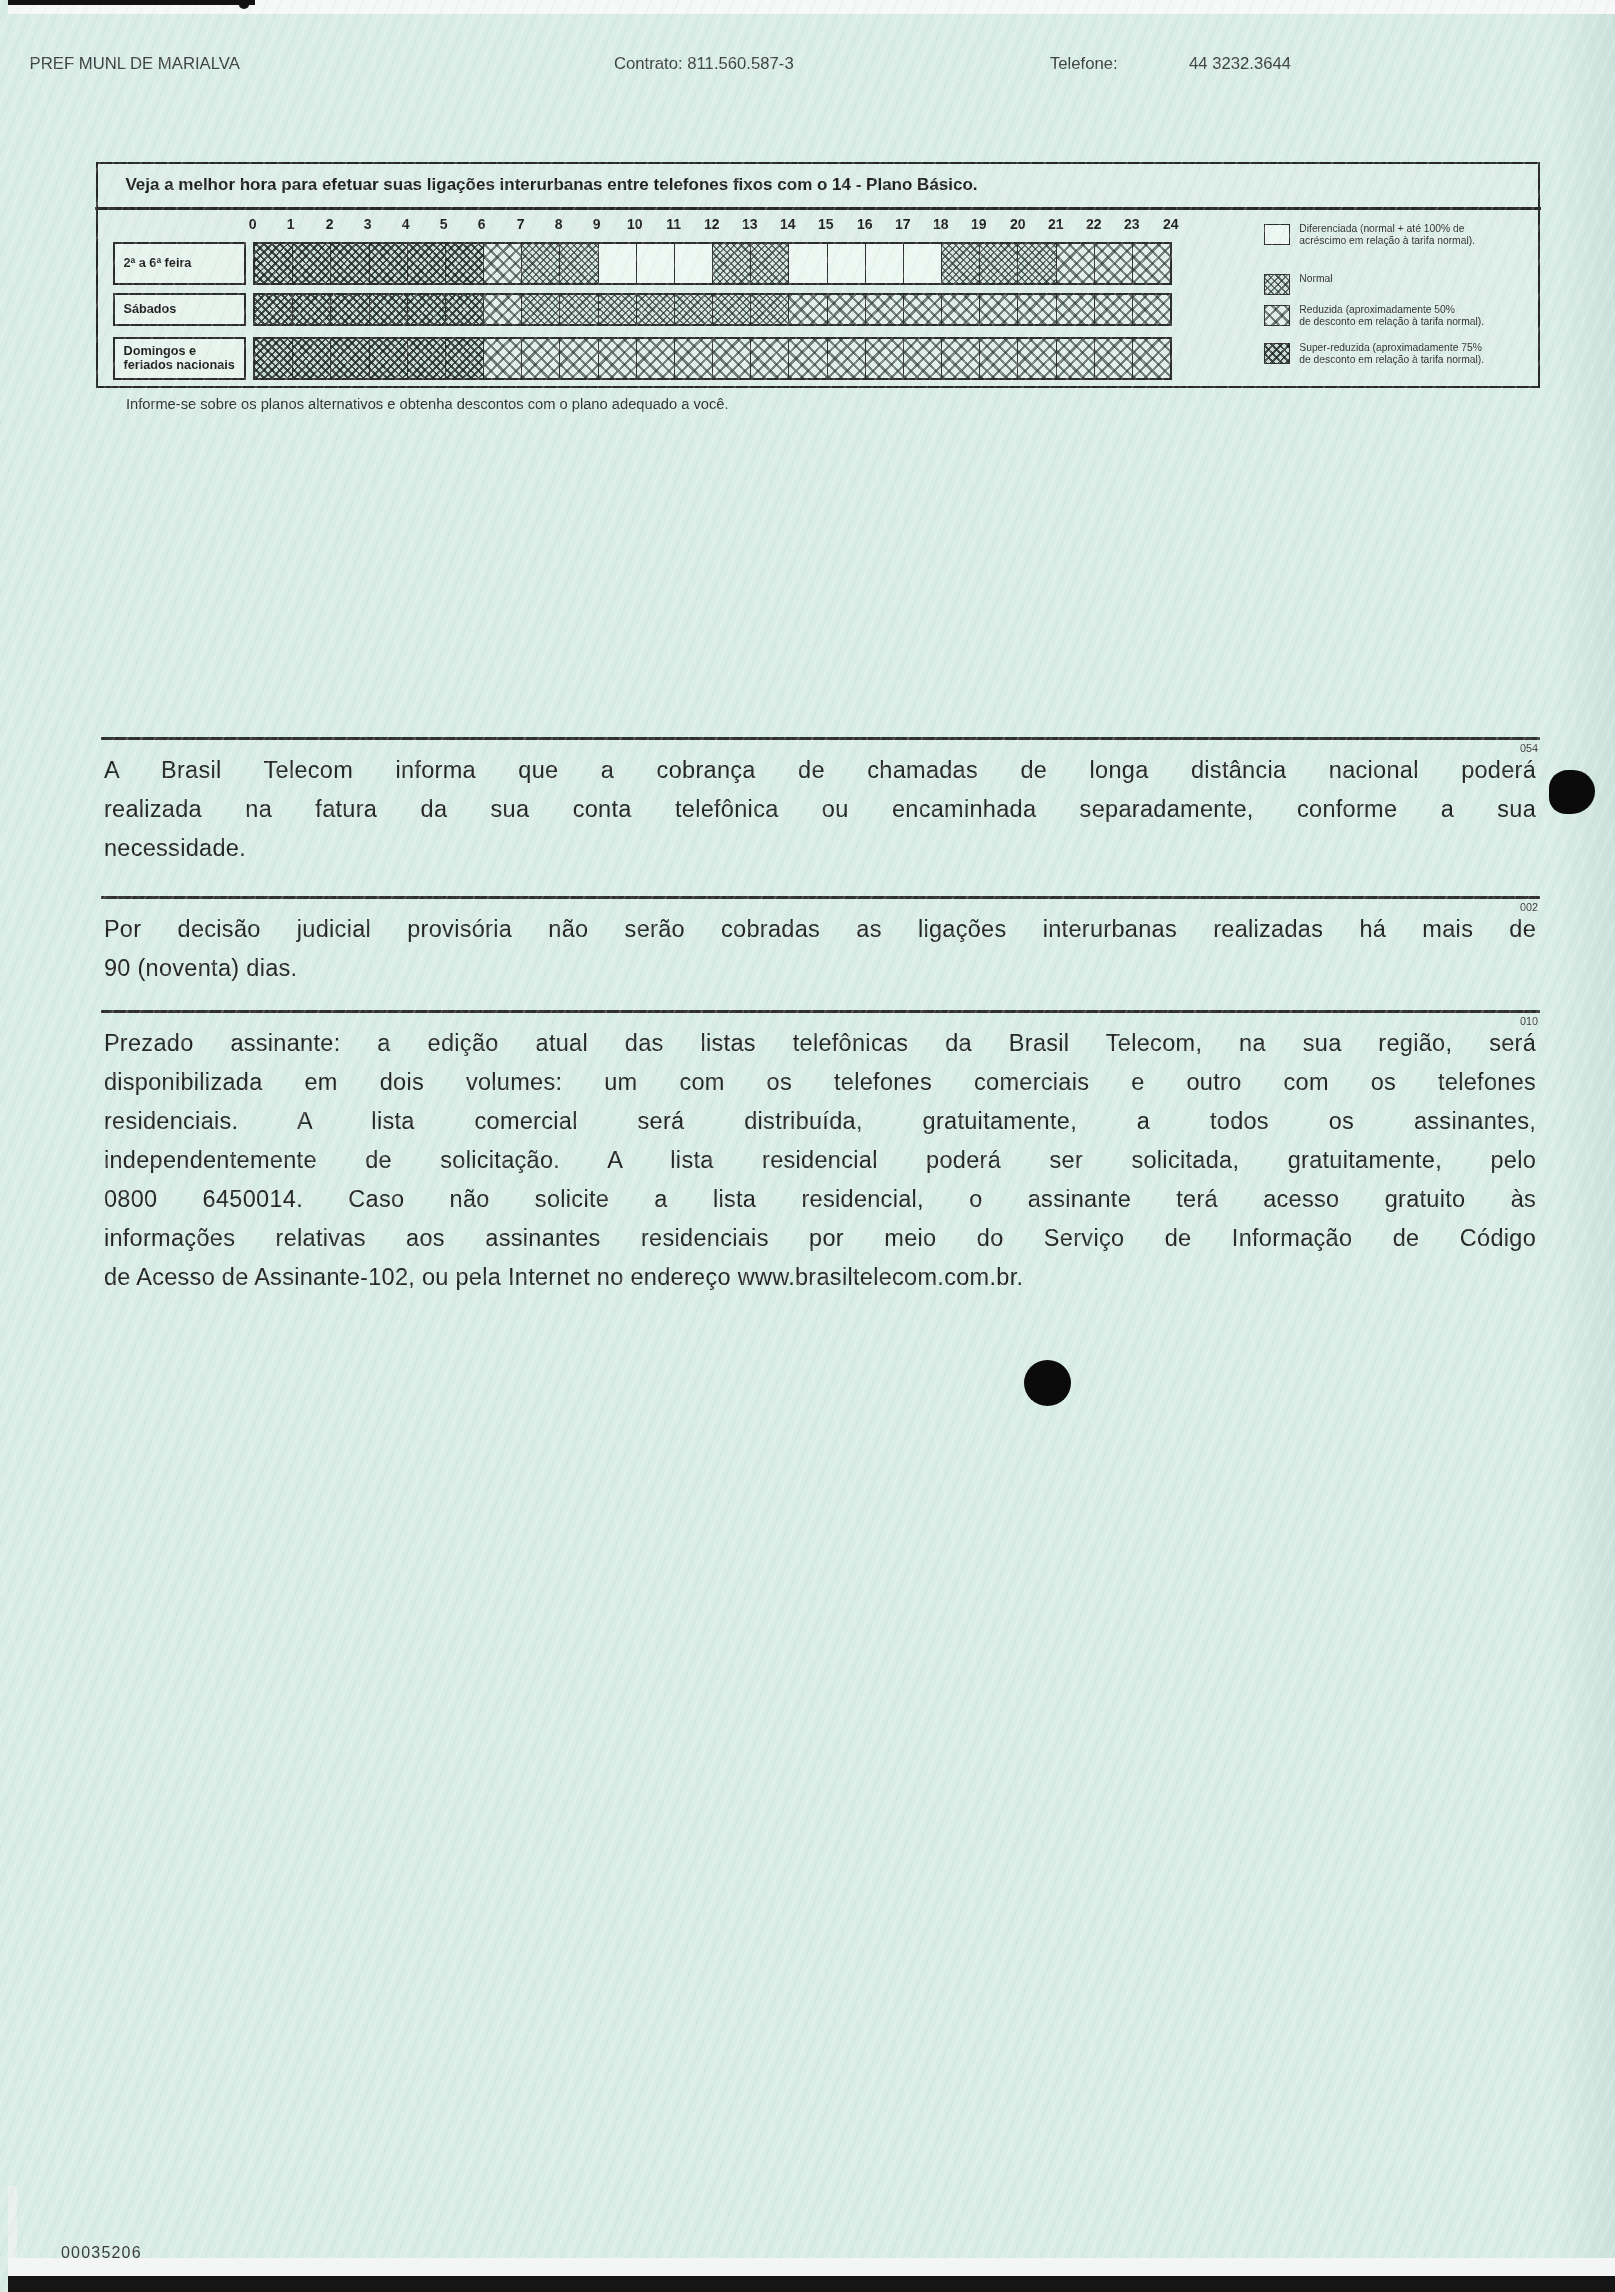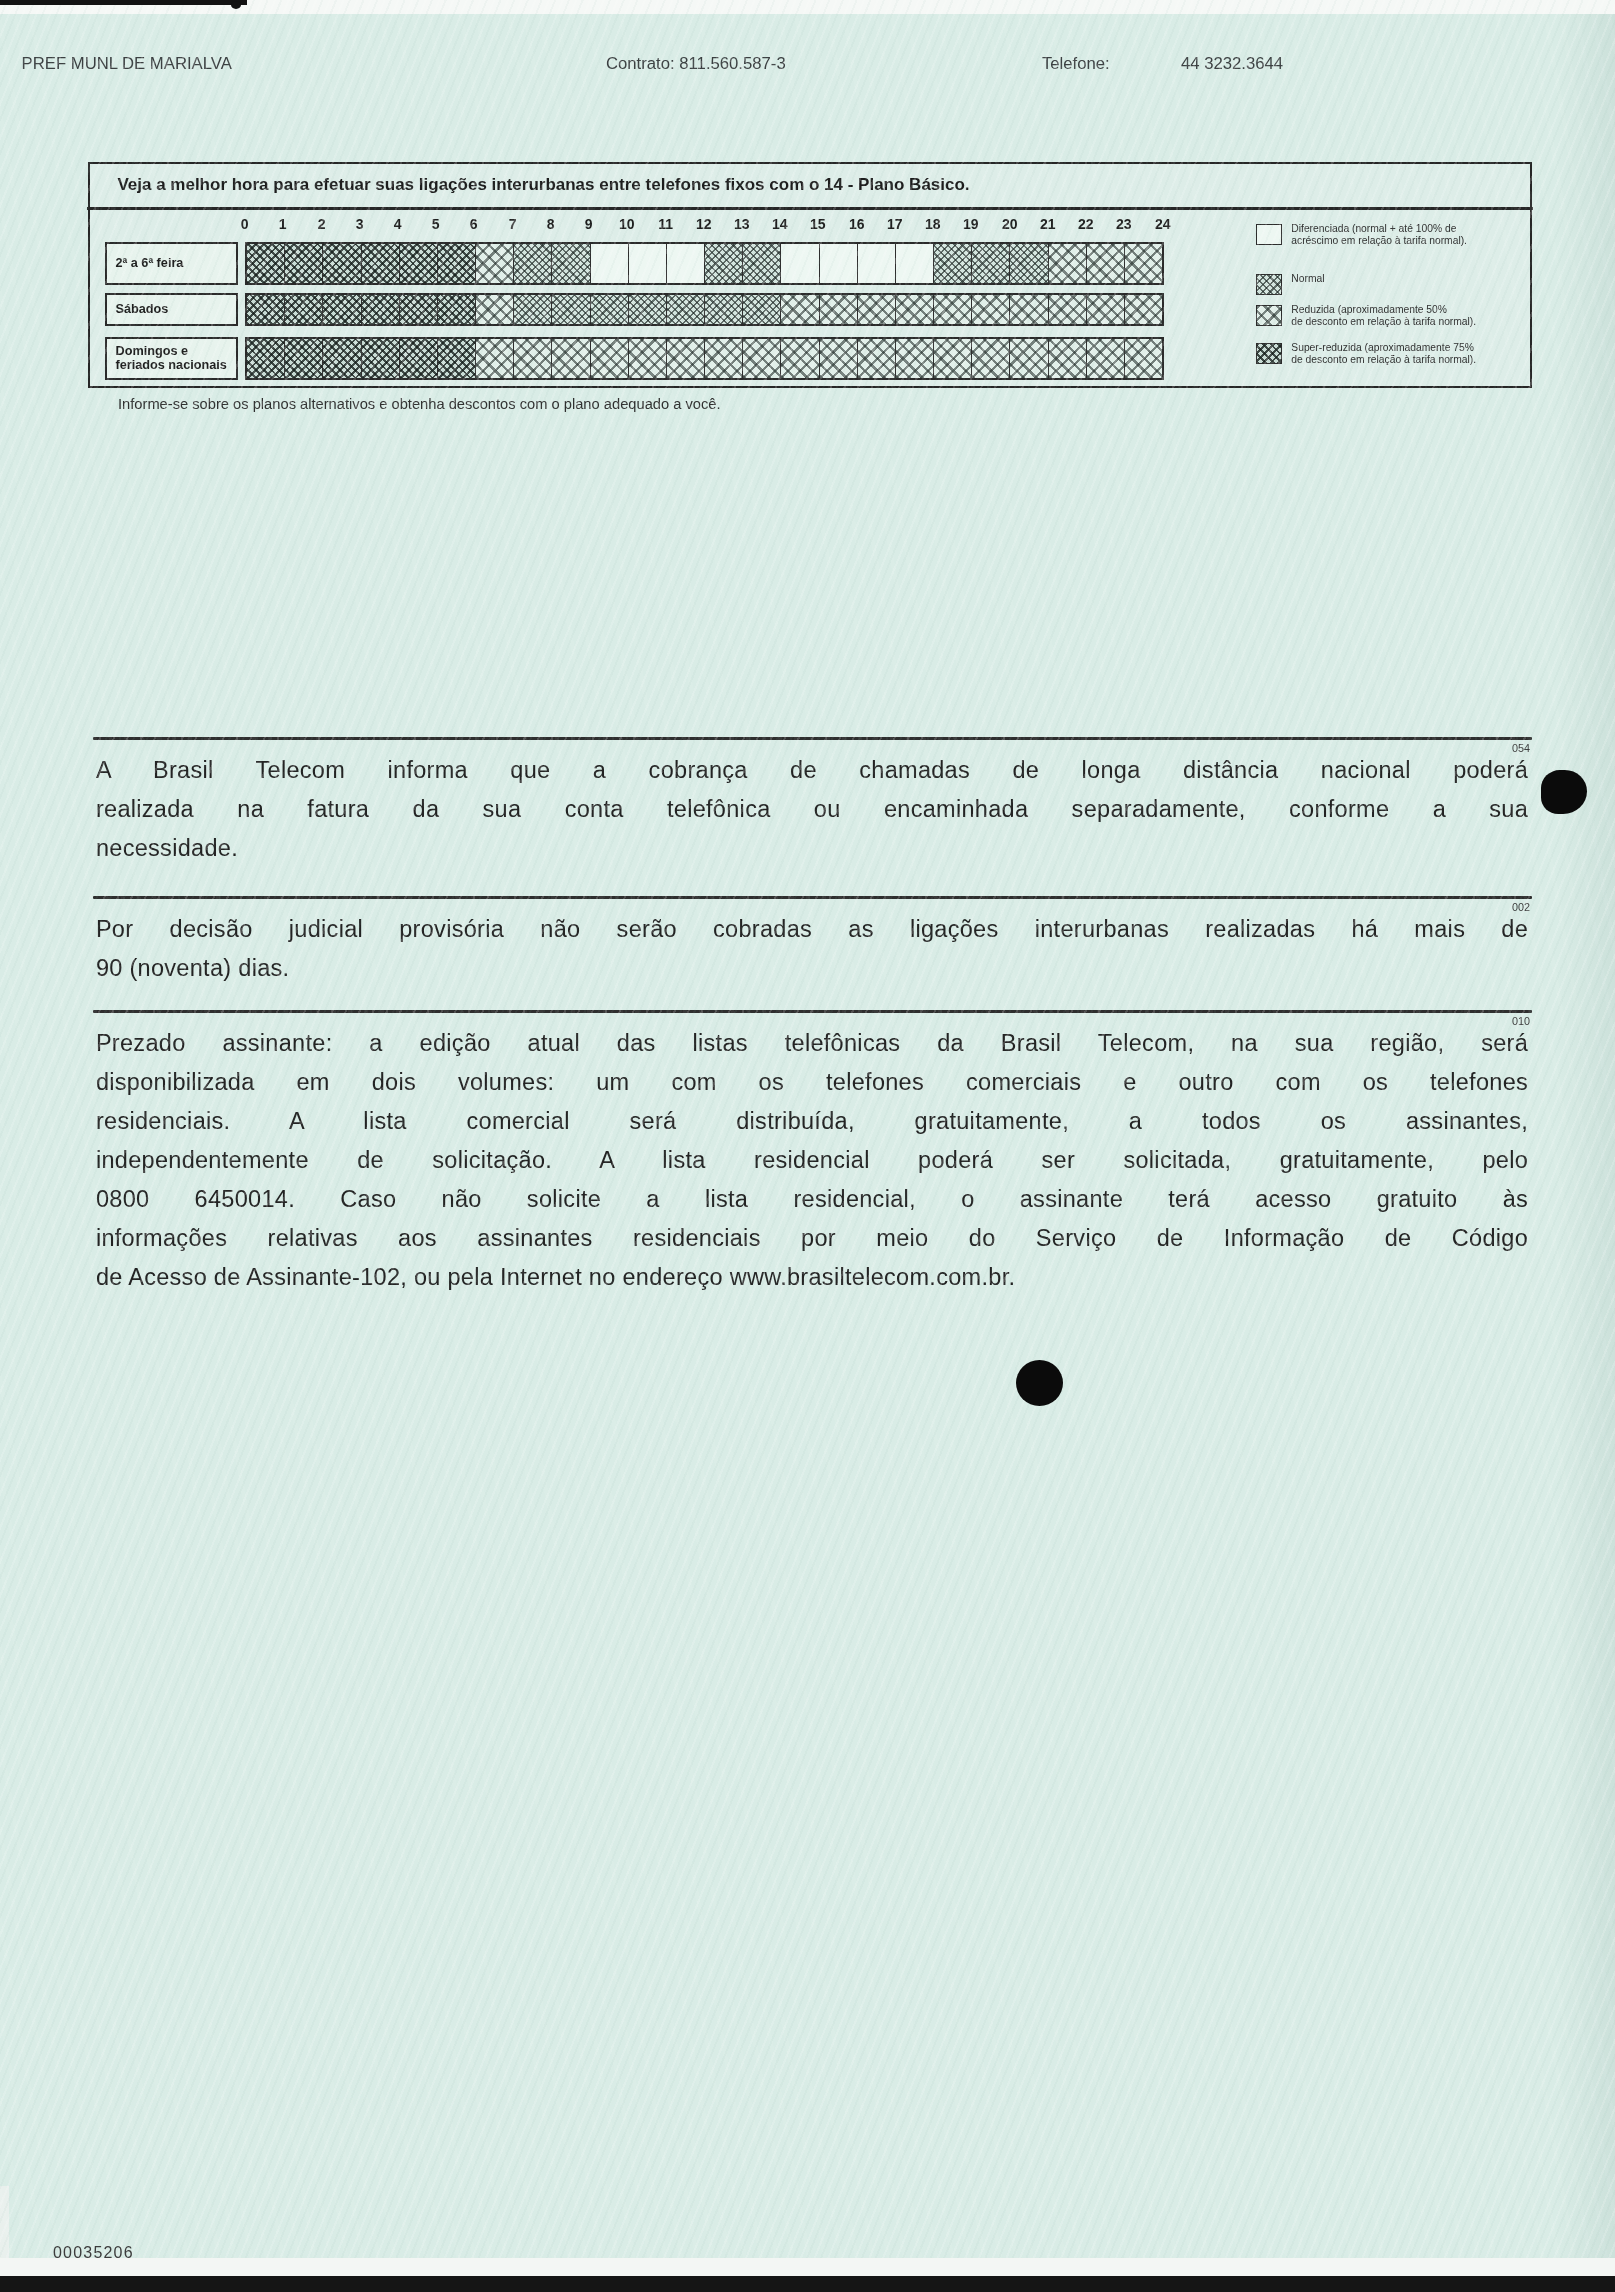--- a/index.html
+++ b/index.html
@@ -8,21 +8,21 @@
     background:#d9ece6;
     font-family:"Liberation Sans",sans-serif;color:#2b2b2b;
   }
   
   .page::before{
     content:"";position:absolute;inset:0;z-index:3;pointer-events:none;
     background:
       repeating-linear-gradient(112deg, rgba(255,255,255,.16) 0 2px, transparent 2px 5.9px, rgba(140,180,168,.07) 5.9px 7.8px, transparent 7.8px 12.7px),
       repeating-linear-gradient(80deg, rgba(255,255,255,.05) 0 3.9px, transparent 3.9px 15.7px);
   }
-  .page>*{position:absolute;z-index:2;}
+  .page>*{position:absolute;z-index:2;margin-left:8px;}
 
   
   .scan-top-white{left:0;top:0;width:100%;height:13.7px;background:#f5f8f6;}
   .scan-top-black{left:0;top:0;width:247px;height:4.9px;background:#121212;z-index:4;}
   .scan-top-dot{left:231px;top:1px;width:9.8px;height:7.8px;border-radius:50%;background:#121212;z-index:4;}
   .scan-bottom-white{left:0;top:2258px;width:100%;height:19.6px;background:#f3f6f4;z-index:4;}
   .scan-bottom-black{left:0;top:2276px;width:100%;height:16.7px;background:#151515;z-index:5;}
   .scan-left-sliver{left:0;top:2186px;width:8.8px;height:78px;background:#e9f0ed;}
   .scan-right-shade{right:0;top:0;width:59px;height:100%;background:linear-gradient(to left, rgba(110,145,134,.12), transparent);z-index:2;}
 

